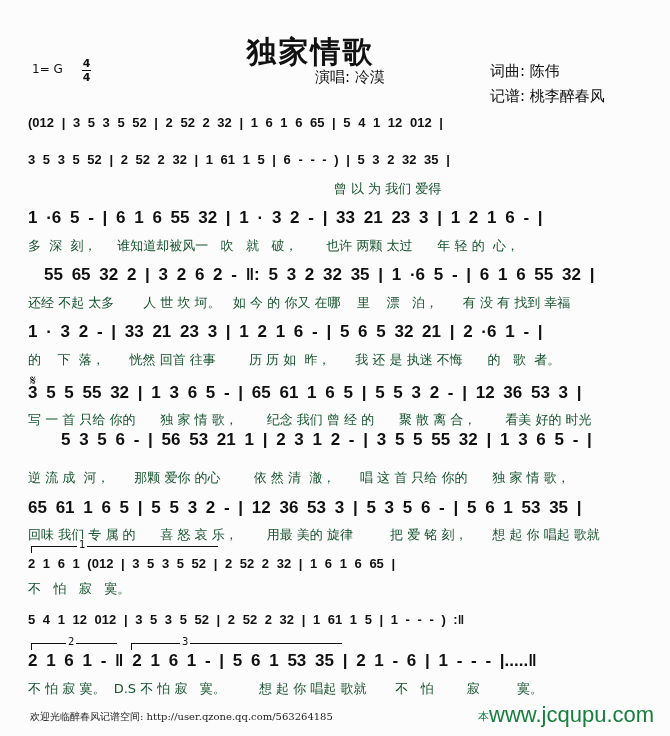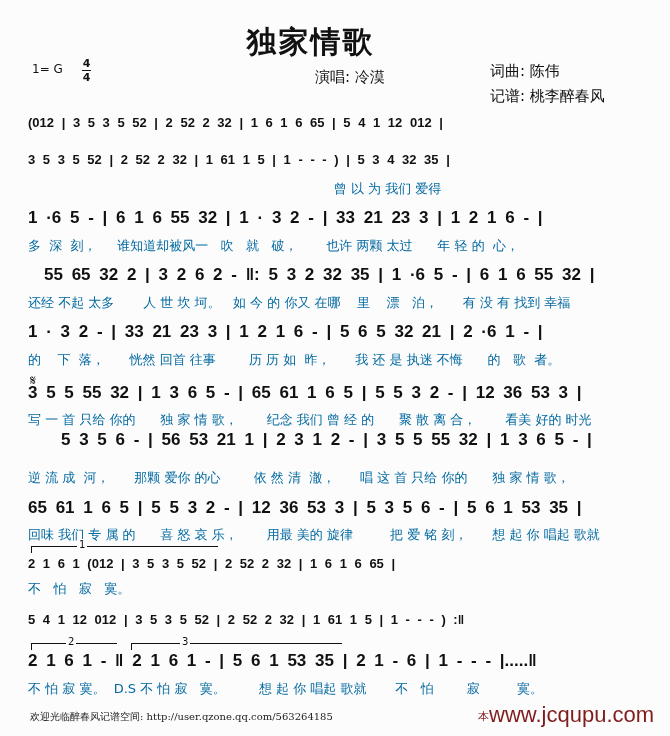--- a/index.html
+++ b/index.html
@@ -2,54 +2,54 @@
 <html><head>
 <meta charset="utf-8">
 <style>
   html, body { margin: 0; padding: 0; }
   body {
     width: 670px; height: 736px; overflow: hidden;
     background: #fcfcfc; position: relative;
     font-family: "DejaVu Sans", sans-serif; color: #111;
   }
   .title {
-    position: absolute; left: 0; width: 621px; top: 22px; text-align: center;
+    position: absolute; left: 0; width: 621px; top: 32px; text-align: center;
     font-family: "DejaVu Serif", serif; font-size: 30px; font-weight: bold; letter-spacing: 2px;
   }
   .key { position: absolute; left: 32px; top: 62px; font-size: 12px; }
   .timesig {
     position: absolute; left: 82px; top: 58px; font-size: 11px; line-height: 11px;
     text-align: center; font-weight: bold;
   }
   .timesig .bar { border-top: 1px solid #111; width: 9px; margin: 1px auto; }
   .meta { position: absolute; font-size: 15px; }
   .row {
     position: absolute; left: 28px; width: 615px; height: 26px;
     font-family: "Liberation Sans", sans-serif; font-weight: bold; font-size: 17px;
     white-space: nowrap;
   }
   .row.small { font-size: 13px; }
   .row .notes { position: absolute; left: 0; top: 0; letter-spacing: 0px; word-spacing: 4px; }
   .lyric {
     position: absolute; left: 28px; width: 615px; font-size: 13px; white-space: pre;
-    font-family: "DejaVu Sans", sans-serif; color: #0369a1;
+    font-family: "DejaVu Sans", sans-serif; color: #14532d;
   }
   .volta {
     position: absolute; height: 6px; border-top: 1px solid #111; border-left: 1px solid #111;
     font-size: 10px;
   }
   .volta span { position: absolute; top: -8px; background: #fcfcfc; padding: 0 2px; }
   .segno { position: absolute; left: 30px; top: 372px; font-size: 14px; font-family: "DejaVu Serif", serif; }
   .footer {
     position: absolute; left: 30px; top: 710px; font-size: 10px;
     font-family: "DejaVu Serif", serif; color: #222;
   }
   .brand {
     position: absolute; left: 478px; top: 702px; font-size: 22px;
-    font-family: "Liberation Sans", sans-serif; color: #7f1d1d;
+    font-family: "Liberation Sans", sans-serif; color: #15803d;
   }
   .brand small { font-size: 11px; vertical-align: middle; }
 </style>
 </head>
 <body>
 
 <div class="title">独家情歌</div>
 <div class="key">1= G</div>
 <div class="timesig">
   <div>4</div>
@@ -58,21 +58,21 @@
 </div>
 <div class="meta" style="left:315px; top:68px;">演唱: 冷漠</div>
 <div class="meta" style="left:490px; top:62px;">词曲: 陈伟</div>
 <div class="meta" style="left:490px; top:87px;">记谱: 桃李醉春风</div>
 
 <div class="row small" style="top:115px;">
   <span class="notes">(012 | 3  5 3 5  52 | 2  52  2  32 | 1 6 1 6 65 | 5 4 1  12  012 |</span>
 </div>
 
 <div class="row small" style="top:152px;">
-  <span class="notes">3  5 3 5  52 | 2 52 2 32 | 1  61  1  5 | 1 - - - ) | 5 3 4 32 35 |</span>
+  <span class="notes">3  5 3 5  52 | 2 52 2 32 | 1  61  1  5 | 6 - - - ) | 5 3 2 32 35 |</span>
 </div>
 <div class="lyric" style="top:180px;">                                                                          曾 以 为 我们 爱得</div>
 
 <div class="row" style="top:208px;">
   <span class="notes">1 ·6  5 - | 6 1 6 55 32 | 1 · 3  2 - | 33 21 23 3 | 1 2 1  6 - |</span>
 </div>
 <div class="lyric" style="top:237px;">多  深  刻，     谁知道却被风一   吹   就   破，       也许 两颗 太过      年 轻 的  心，</div>
 
 <div class="row" style="top:265px;margin-left:16px;">
   <span class="notes">55 65 32 2 | 3 2 6 2 - ‖: 5 3 2 32 35 | 1 ·6  5 - | 6 1 6 55 32 |</span>

